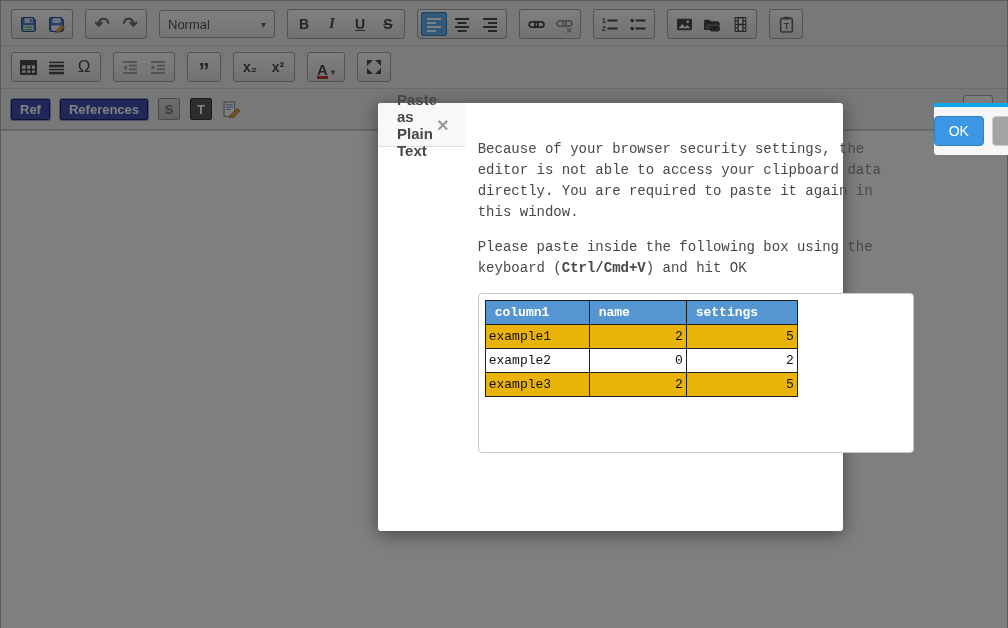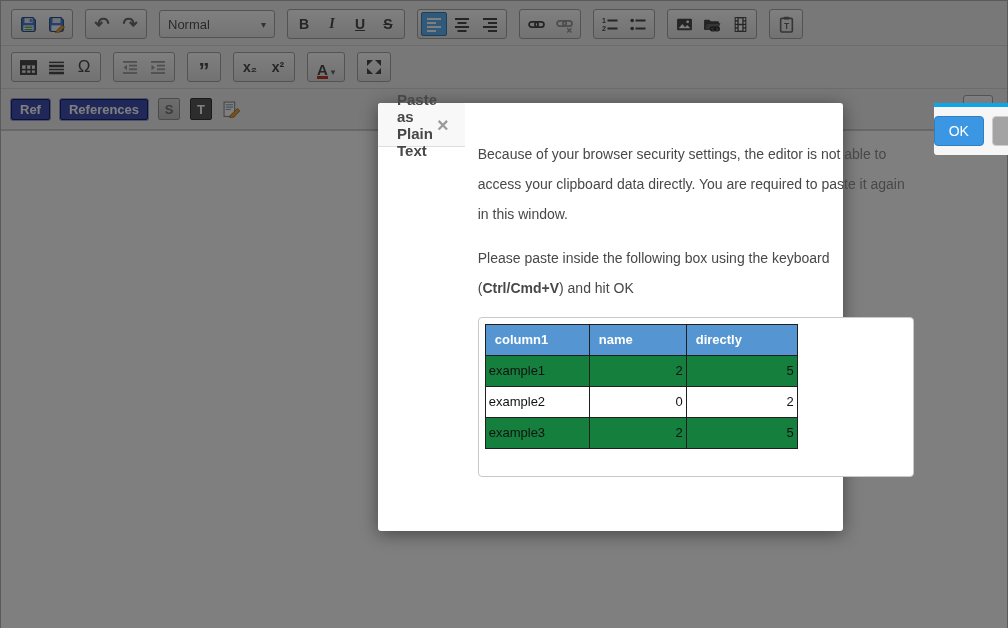--- a/index.html
+++ b/index.html
@@ -45,30 +45,30 @@
   .content-area{background:#ffffff;height:503px;border-top:1px solid #d1d1d1;cursor:text;}
   
   .overlay{position:absolute;inset:0;background:rgba(0,0,0,0.5);}
   
   .dialog{position:absolute;left:378px;top:103px;width:465px;height:428px;background:#fff;border-radius:3px;
           box-shadow:0 3px 18px rgba(0,0,0,.45);box-sizing:border-box;display:flex;flex-direction:row;}
   .dlg-header{height:44px;background:#f8f8f8;border-bottom:1px solid #dedede;border-radius:3px 3px 0 0;
               display:flex;align-items:center;justify-content:space-between;padding:0 16px 0 19px;box-sizing:border-box;}
   .dlg-title{font-size:15px;font-weight:bold;color:#474747;}
   .dlg-close{font-size:20px;font-weight:bold;color:#9a9a9a;cursor:pointer;line-height:1;}
-  .dlg-body{flex:1;padding:36px 20px 0 13px;box-sizing:border-box;color:#484848;font-size:14px;line-height:30px;}
+  .dlg-body{flex:1;padding:36px 20px 0 13px;box-sizing:border-box;color:#484848;font-size:14px;line-height:21px;font-family:Liberation Mono, monospace;}
   .dlg-body p{margin:0 0 14px 0;}
   .paste-box{margin-top:9px;width:436px;height:160px;background:#fff;border:1px solid #c9c9c9;border-radius:4px;
              padding:6px;box-sizing:border-box;cursor:text;overflow:hidden;}
   table.pasted{border-collapse:collapse;font-size:13px;color:#111;}
   table.pasted th{background:#5596d2;color:#fff;font-weight:bold;text-align:left;height:24px;
                   border:1px solid #1f1f1f;padding:0 9px;box-sizing:border-box;}
   table.pasted td{border:1px solid #1f1f1f;height:24px;padding:0 3px;box-sizing:border-box;}
   table.pasted td.num{text-align:right;}
-  table.pasted tr.band td{background:#15803d;}
+  table.pasted tr.band td{background:#eab308;}
   .c0{width:104px;} .c1{width:97px;} .c2{width:111px;}
   .dlg-footer{height:52px;background:#f6f6f6;border-top:4px solid #0ea5e9;border-radius:0 0 3px 3px;
               display:flex;align-items:center;justify-content:flex-end;gap:8px;padding-right:32px;box-sizing:border-box;position:relative;}
   .btn-ok{background:#3b97e3;border:1px solid #2e7fc4;color:#fff;font-size:14px;border-radius:4px;
           height:30px;padding:0 14px;cursor:pointer;}
   .btn-cancel{background:#a3a3a3;border:1px solid #cccccc;color:#4a4a4a;font-size:14px;border-radius:4px;
           height:30px;padding:0 16px;cursor:pointer;}
   .resize-handle{position:absolute;right:6px;bottom:8px;width:0;height:0;
           border-bottom:13px solid #4d4d4d;border-left:13px solid transparent;cursor:nwse-resize;}
   svg{display:block;}
@@ -391,21 +391,21 @@
     <div class="dlg-body">
       <p>Because of your browser security settings, the editor is not able to access your clipboard data directly. You are required to paste it again in this window.</p>
       <p><span>Please paste inside the following box using the keyboard (</span><b>Ctrl/Cmd+V</b><span>) and hit OK</span></p>
 
       <div class="paste-box">
         <table class="pasted">
           <thead>
             <tr>
               <th class="c0">column1</th>
               <th class="c1">name</th>
-              <th class="c2">directly</th>
+              <th class="c2">settings</th>
             </tr>
           </thead>
           <tbody>
             <tr class="band">
               <td>example1</td>
               <td class="num">2</td>
               <td class="num">5</td>
             </tr>
             <tr>
               <td>example2</td>

